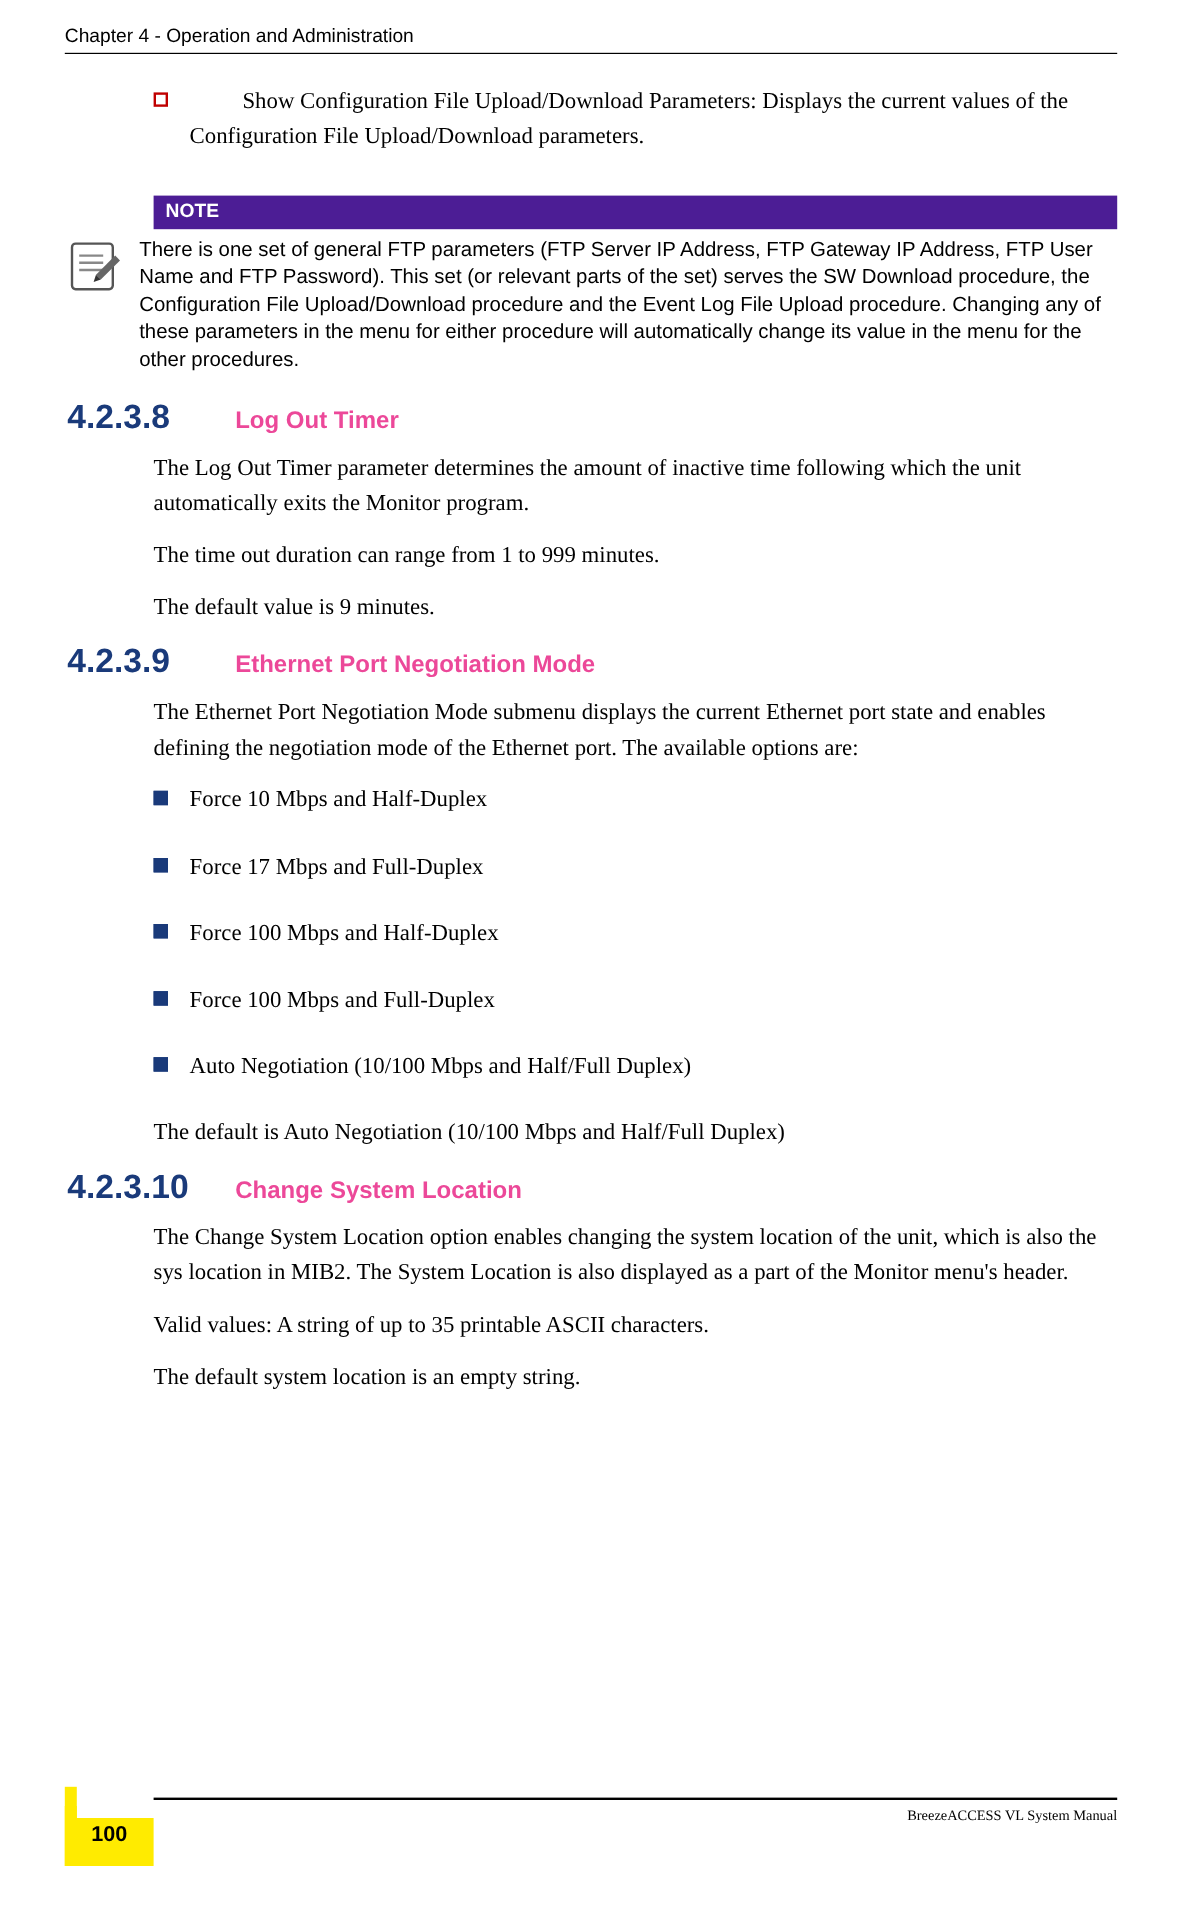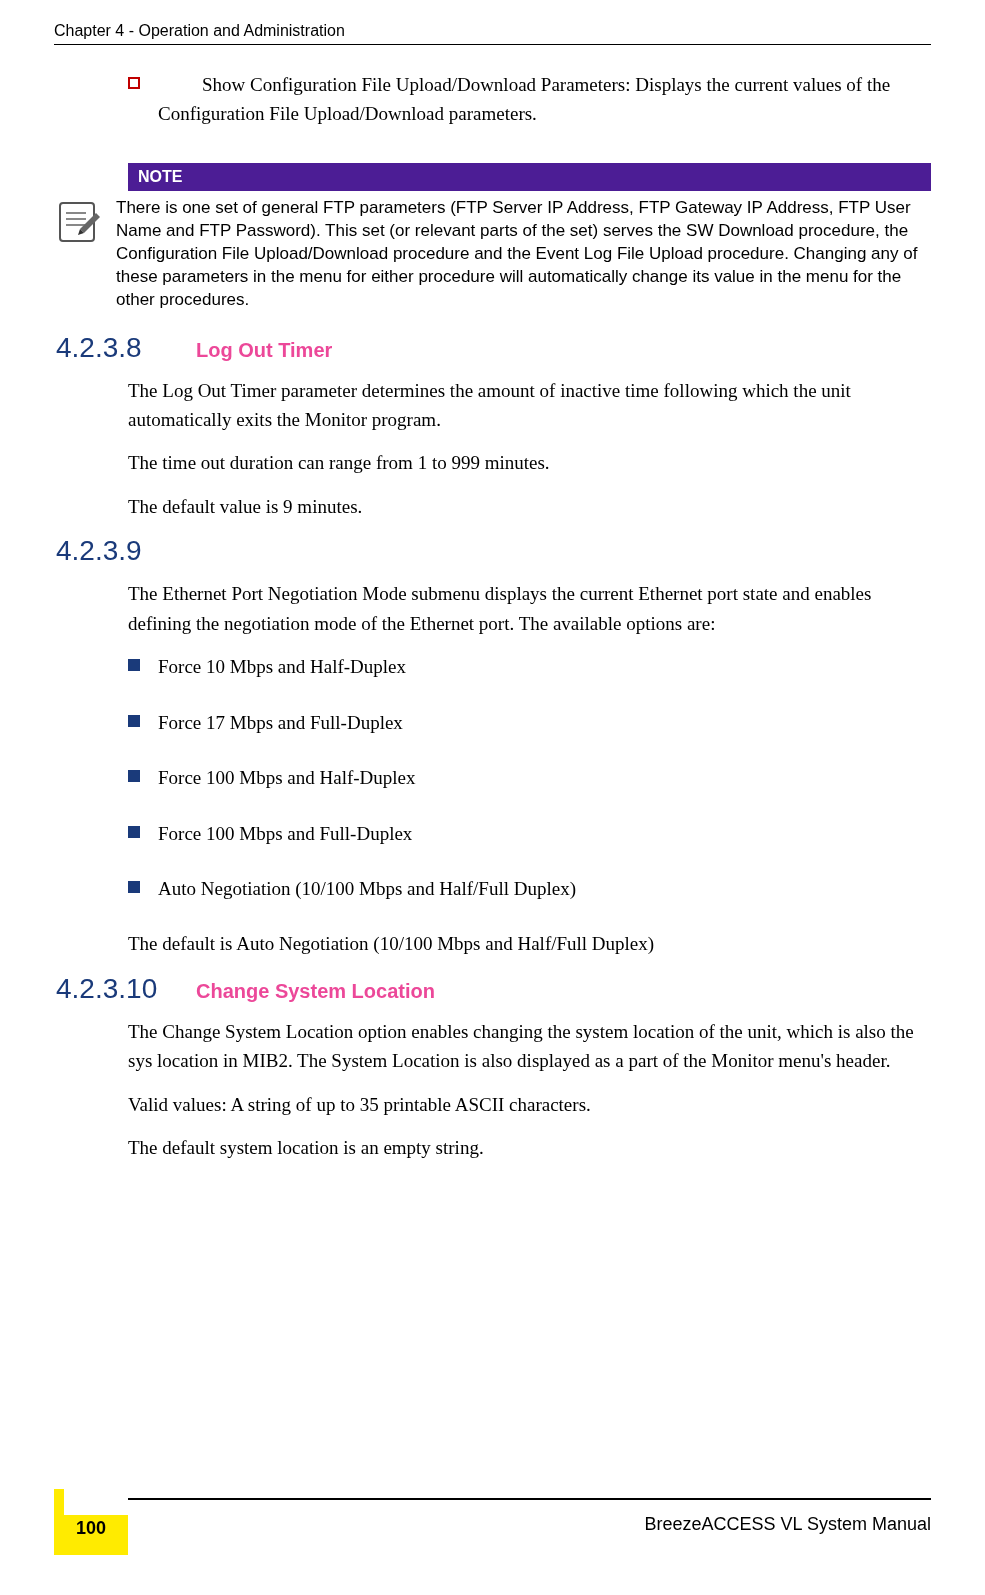--- a/index.html
+++ b/index.html
@@ -103,21 +103,21 @@
   }
   .section-row {
     display: flex;
     align-items: baseline;
     margin-top: 8px;
     margin-bottom: 12px;
   }
   .section-num {
     font-family: Arial, Helvetica, sans-serif;
     font-size: 28px;
-    font-weight: normal;
+    font-weight: bold;
     color: #1a3a7a;
     width: 140px;
     margin-left: -72px;
     flex: 0 0 auto;
   }
   .section-title {
     font-family: Arial, Helvetica, sans-serif;
     font-size: 20px;
     font-weight: bold;
     color: #ec4899;
@@ -129,23 +129,23 @@
     position: absolute;
     left: 128px;
     right: 54px;
     bottom: 95px;
     height: 2px;
     background: #000;
   }
   .footer-text {
     position: absolute;
     right: 54px;
-    bottom: 60px;
-    font-family: Liberation Sans, sans-serif;
-    font-size: 18px;
+    bottom: 74px;
+    font-family: Liberation Serif, serif;
+    font-size: 12px;
     color: #000;
   }
   .page-num-box {
     position: absolute;
     left: 54px;
     bottom: 40px;
     width: 74px;
     height: 40px;
     background: #ffeb00;
   }
@@ -216,20 +216,21 @@
     <div class="section-row">
       <div class="section-num">4.2.3.8</div>
       <div class="section-title">Log Out Timer</div>
     </div>
     <p class="body-text">The Log Out Timer parameter determines the amount of inactive time following which the unit automatically exits the Monitor program.</p>
     <p class="body-text">The time out duration can range from 1 to 999 minutes.</p>
     <p class="body-text">The default value is 9 minutes.</p>
 
     <div class="section-row">
       <div class="section-num">4.2.3.9</div>
+      <div class="section-title">Ethernet Port Negotiation Mode</div>
     </div>
     <p class="body-text">The Ethernet Port Negotiation Mode submenu displays the current Ethernet port state and enables defining the negotiation mode of the Ethernet port. The available options are:</p>
 
     <div class="options-list">
       <div class="bullet-row">
         <div class="bullet-square bullet-solid"></div>
         <div class="bullet-text">Force 10 Mbps and Half-Duplex</div>
       </div>
       <div class="bullet-row">
         <div class="bullet-square bullet-solid"></div>

